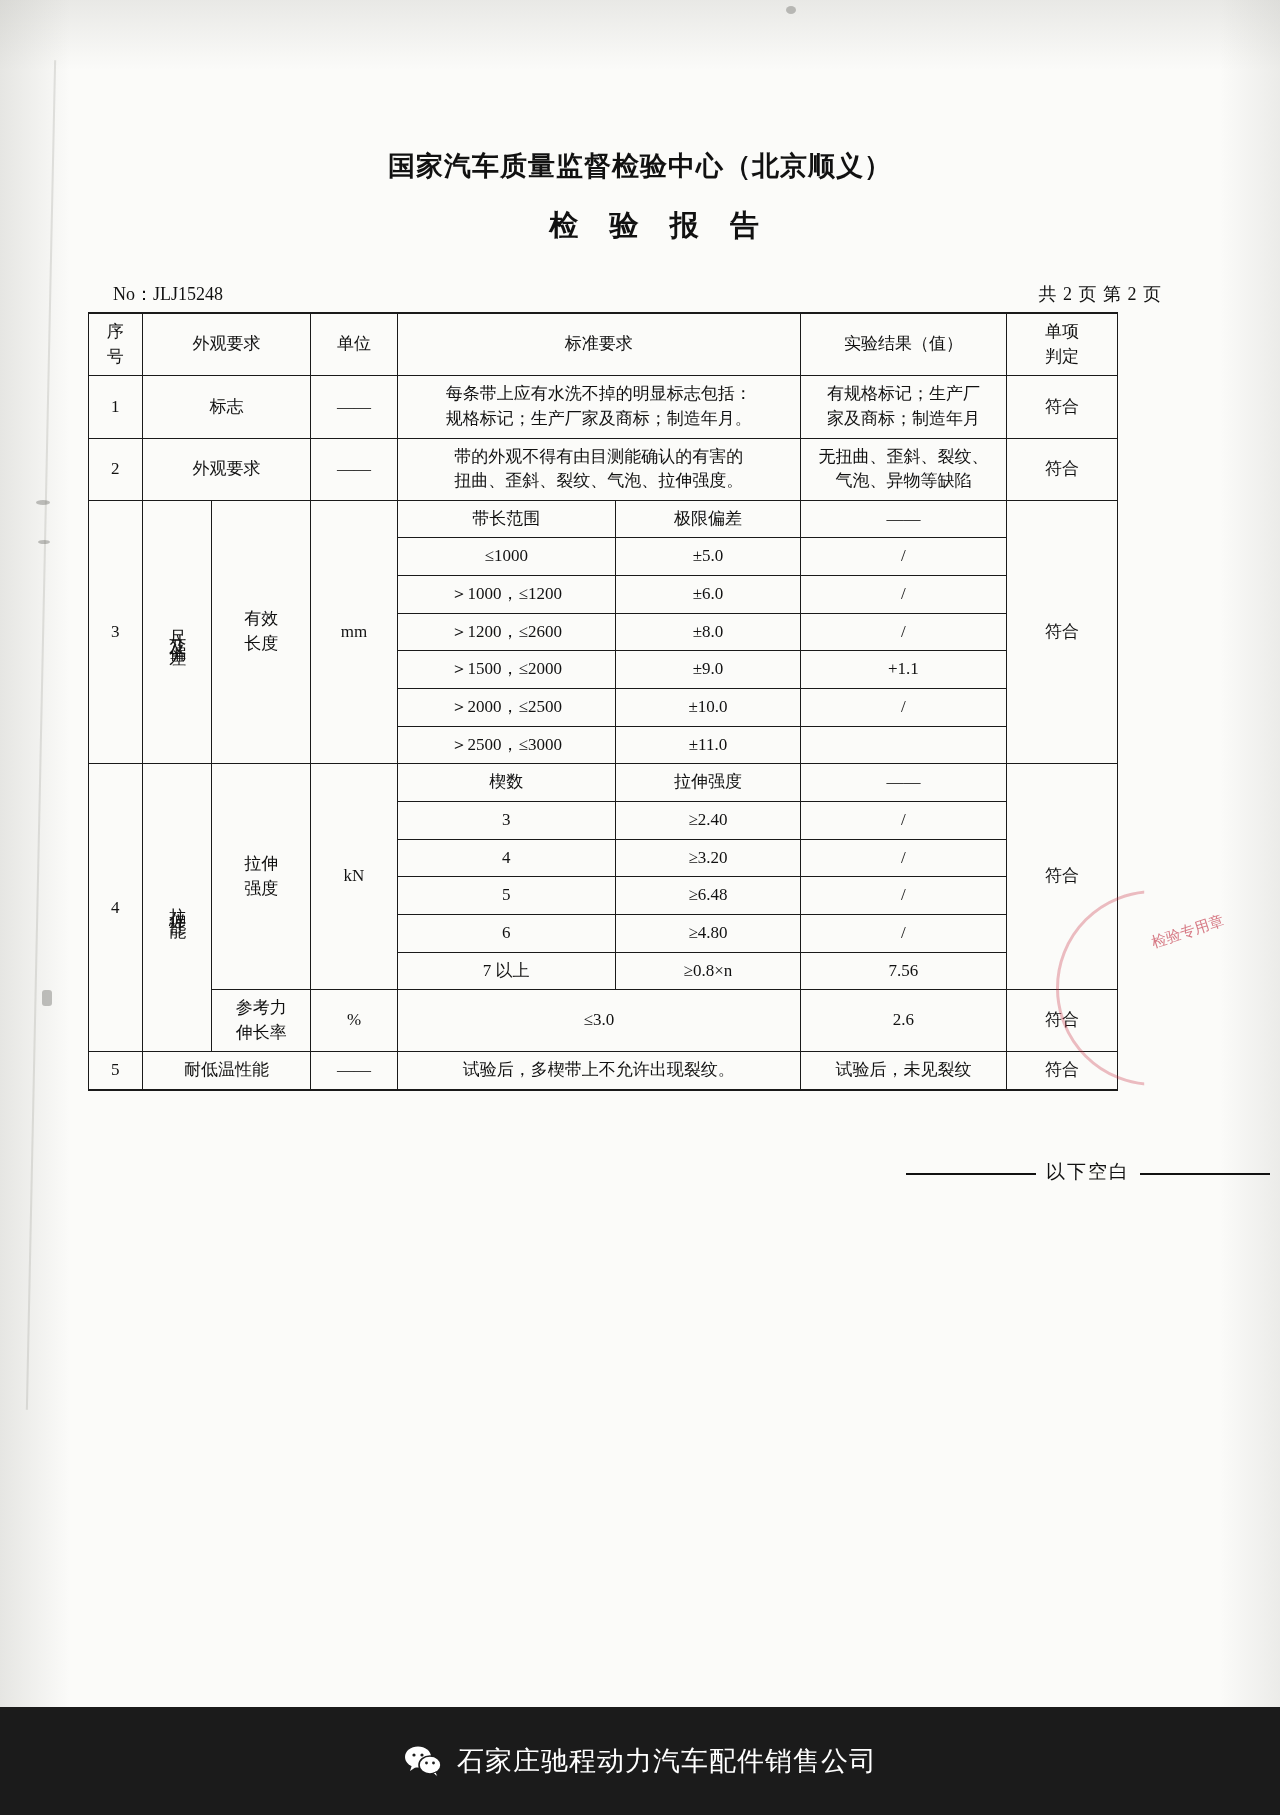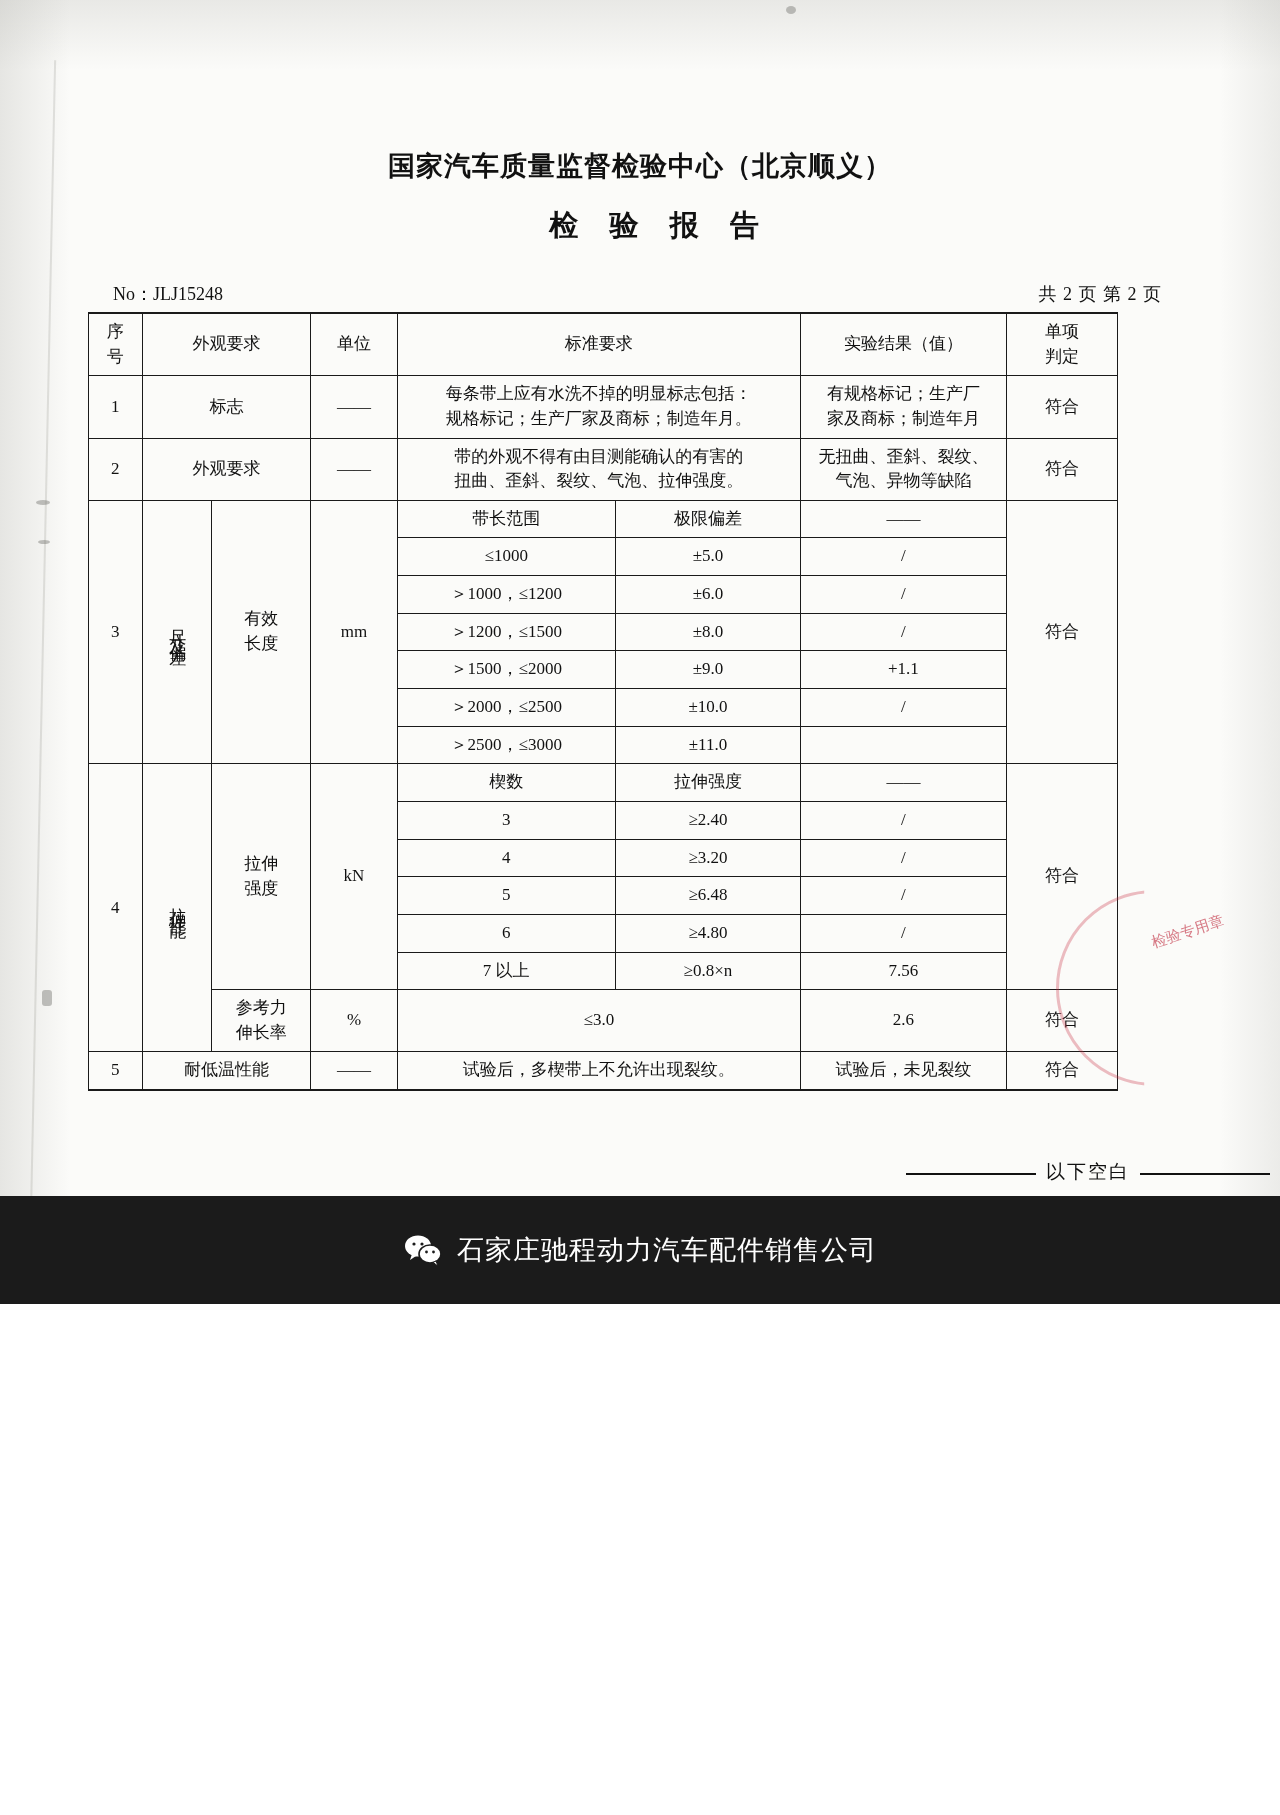--- a/index.html
+++ b/index.html
@@ -7,21 +7,21 @@
     padding: 0;
     background: #ffffff;
   }
   body {
     font-family: "Liberation Serif", "DejaVu Serif", serif;
     color: #111;
   }
   #page {
     position: relative;
     width: 1280px;
-    height: 1304px;
+    height: 1815px;
     background: #fbfbf9;
     overflow: hidden;
   }
   
   .paper-shade {
     position: absolute;
     inset: 0;
     background:
       linear-gradient(to right, rgba(180,180,175,0.30) 0px, rgba(255,255,255,0) 70px),
       linear-gradient(to left, rgba(180,180,175,0.22) 0px, rgba(255,255,255,0) 60px),
@@ -259,21 +259,21 @@
         <td>≤1000</td>
         <td>±5.0</td>
         <td>/</td>
       </tr>
       <tr>
         <td>＞1000，≤1200</td>
         <td>±6.0</td>
         <td>/</td>
       </tr>
       <tr>
-        <td>＞1200，≤1500</td>
+        <td>＞1200，≤2600</td>
         <td>±8.0</td>
         <td>/</td>
       </tr>
       <tr>
         <td>＞1500，≤2000</td>
         <td>±9.0</td>
         <td>+1.1</td>
       </tr>
       <tr>
         <td>＞2000，≤2500</td>

